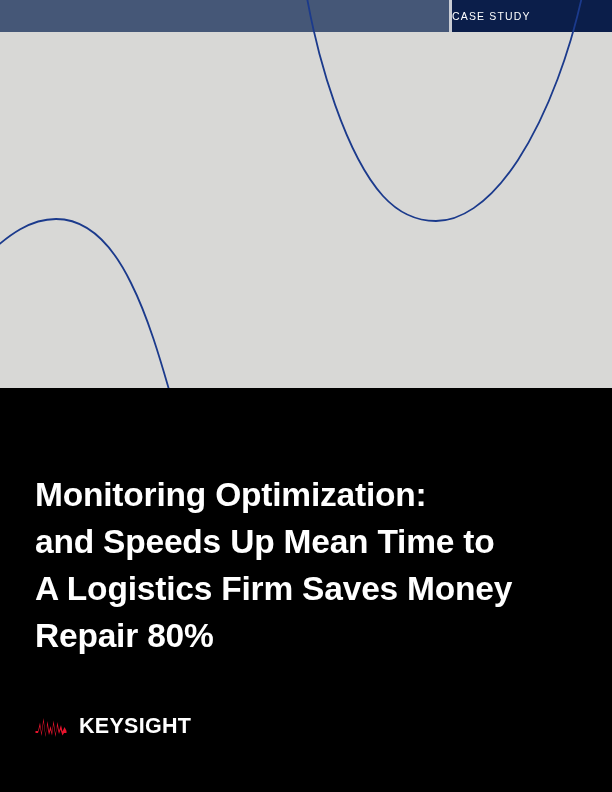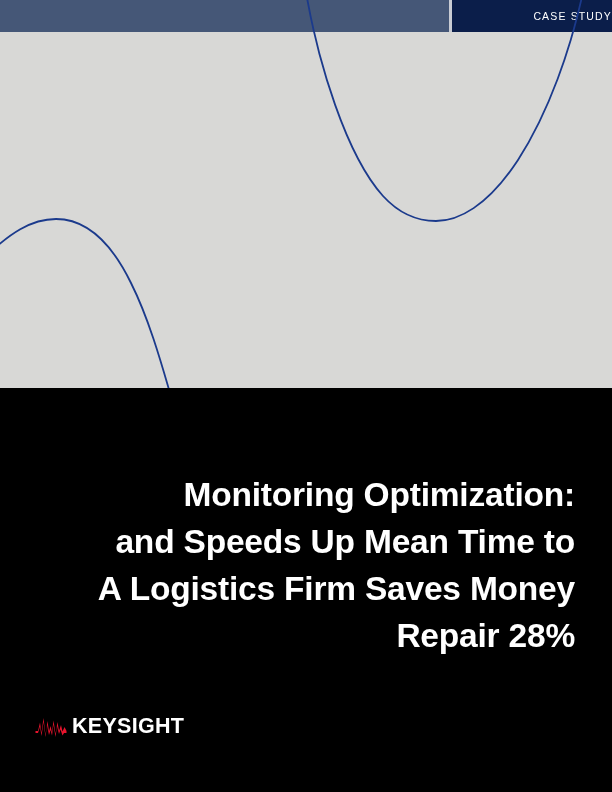--- a/index.html
+++ b/index.html
@@ -49,21 +49,21 @@
     height: 32px;
     background: #0b1e4a;
   }
   #case-study-label {
     position: absolute;
     left: 452px;
     top: 0;
     width: 160px;
     height: 32px;
     line-height: 32px;
-    text-align: right;
+    text-align: left;
     color: #ffffff;
     font-size: 10.5px;
     letter-spacing: 1.15px;
     font-weight: 400;
     white-space: nowrap;
   }
 
   
   #hero-area {
     position: absolute;
@@ -111,31 +111,30 @@
     top: 83px;
     width: 540px;
   }
   .title-line {
     color: #ffffff;
     font-size: 33.5px;
     font-weight: bold;
     line-height: 47px;
     letter-spacing: -0.2px;
     white-space: nowrap;
-    text-align: right;
   }
 
   
   #logo-lockup {
     position: absolute;
     left: 35px;
     top: 328px;
     display: flex;
     align-items: center;
-    gap: 5px;
+    gap: 12px;
   }
   #logo-mark {
     display: block;
     width: 32px;
     height: 21px;
   }
   #logo-wordmark {
     color: #ffffff;
     font-size: 21.5px;
     font-weight: bold;
@@ -166,21 +165,21 @@
   <svg id="curve-layer-header" viewBox="0 0 612 32" width="612" height="32" xmlns="http://www.w3.org/2000/svg">
     <path fill="none" stroke="#1b3a8c" stroke-width="1.8" stroke-linecap="round" d="M 306 -8 C 318 62, 346 155, 383 196 C 404 219, 425 221, 436 221 C 458 221, 487 207, 518 160 C 549 112, 571 48, 583 -8"></path>
   </svg>
 
   <div id="content-panel">
 
     <div id="title-block">
       <div class="title-line">Monitoring Optimization:</div>
       <div class="title-line">and Speeds Up Mean Time to</div>
       <div class="title-line">A Logistics Firm Saves Money</div>
-      <div class="title-line">Repair 28%</div>
+      <div class="title-line">Repair 80%</div>
     </div>
 
     <div id="logo-lockup">
       <svg id="logo-mark" viewBox="0 0 64 42" xmlns="http://www.w3.org/2000/svg">
         <path fill="#e8142d" d="M1 30 L6 30 L10 13 L13 34 L17 4 L21 38 L25 10 L28 31 L31 20 L34 33
                  L37 9 L41 36 L45 12 L48 30 L52 18 L55 31 L59 22 L63 30 L63 34
                  L58 34 L55 39 L51 27 L48 36 L44 20 L41 42 L37 17 L34 39 L31 28
                  L28 38 L24 18 L21 42 L17 12 L13 40 L10 21 L6 34 L1 34 Z"></path>
       </svg>
       <span id="logo-wordmark">KEYSIGHT</span>

